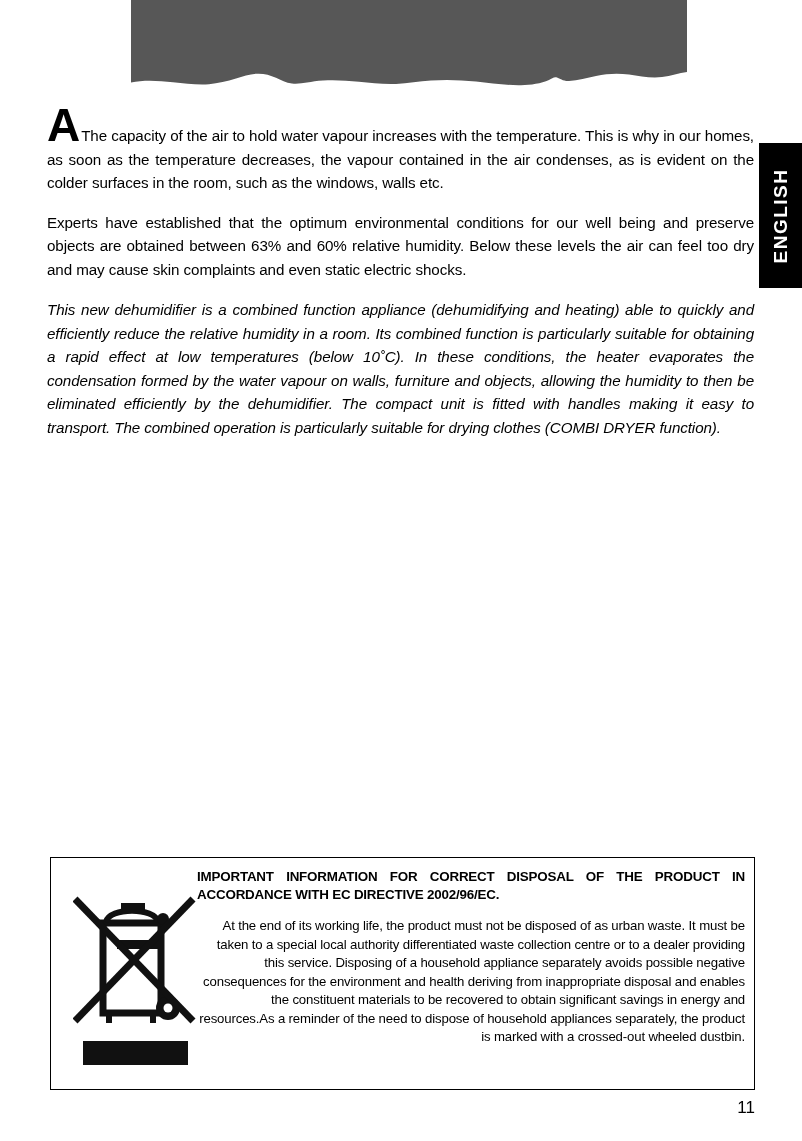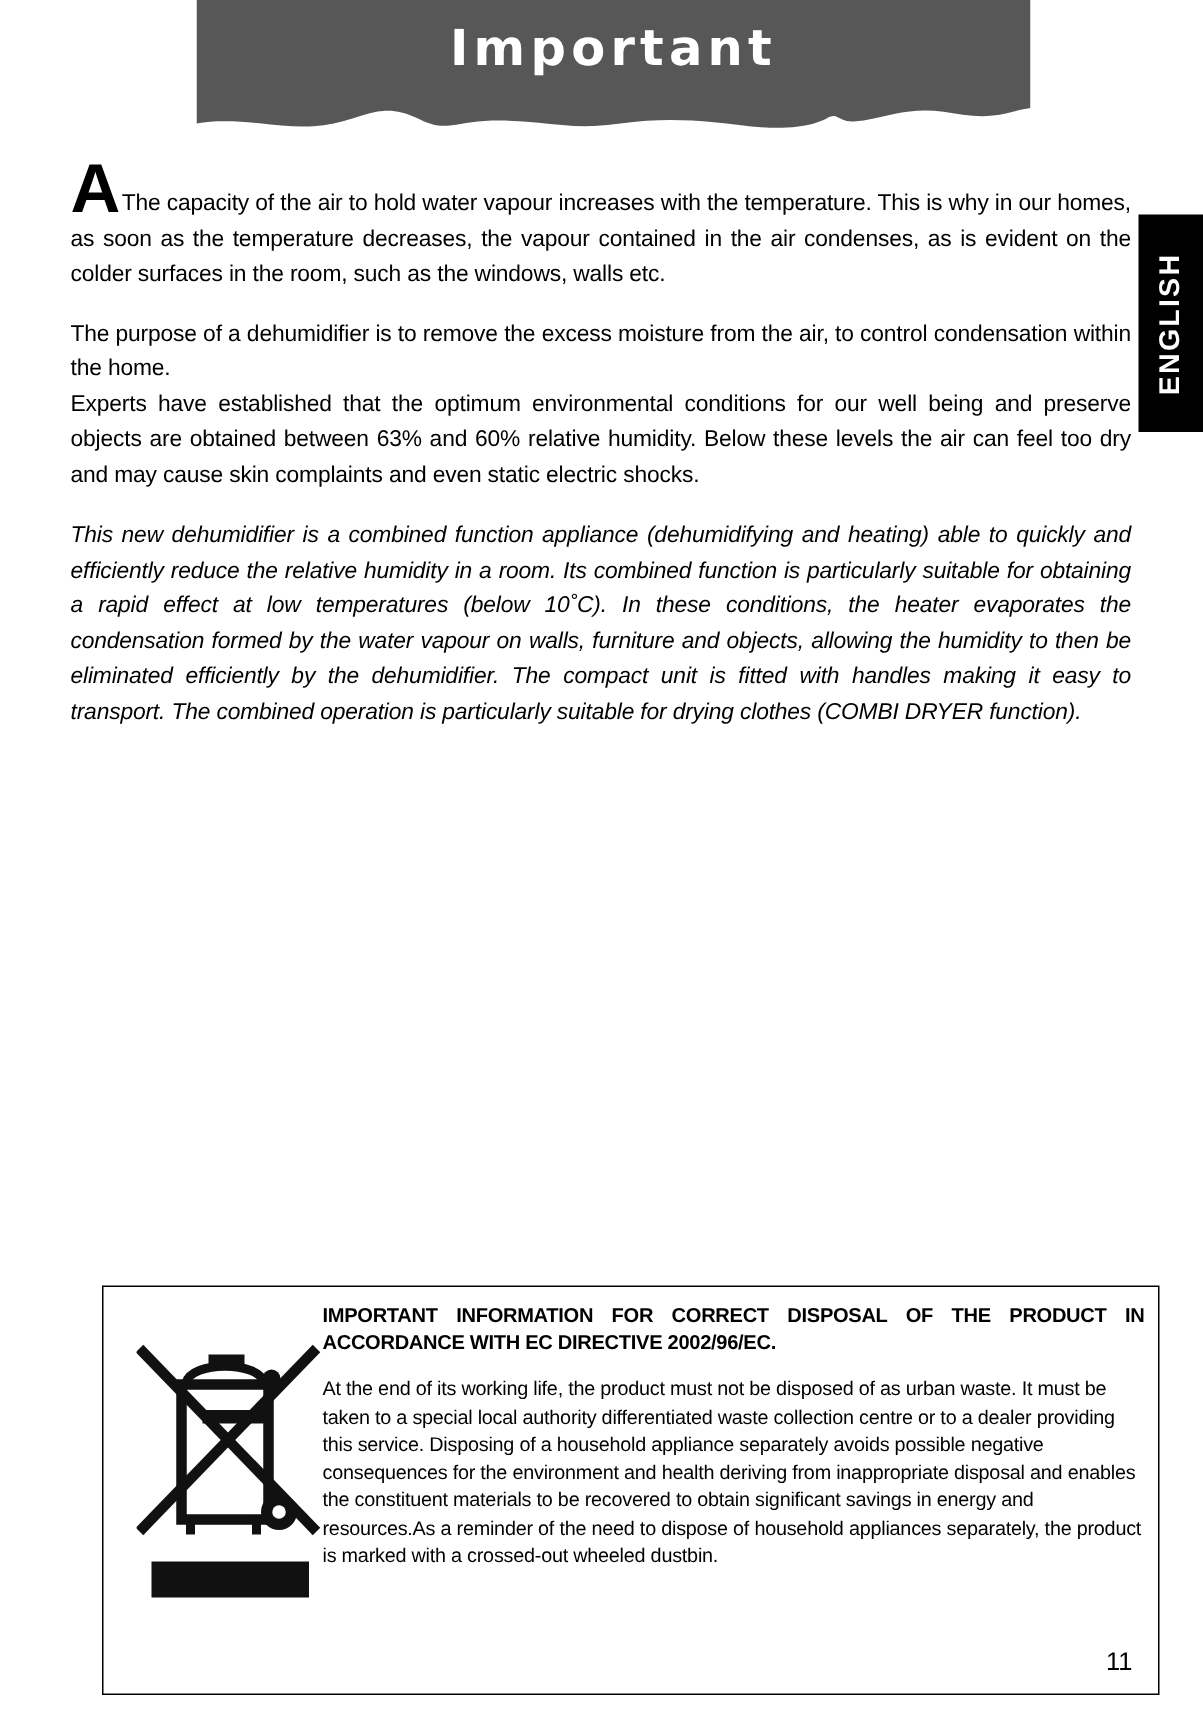--- a/index.html
+++ b/index.html
@@ -89,24 +89,24 @@
     line-height: 36px;
     margin: 1px 1px 0 0;
   }
   #par-intro { margin-bottom: 18px; }
   #par-purpose-block { margin-bottom: 17px; }
   .tight { margin-bottom: 0; }
 
   
   #disposal-box {
     position: absolute;
-    left: 68px;
+    left: 50px;
     top: 857px;
     width: 705px;
-    height: 273px;
+    height: 233px;
     border: 1.5px solid #000000;
     box-sizing: border-box;
   }
   #weee-symbol {
     position: absolute;
     left: 22px;
     top: 35px;
     width: 125px;
     height: 175px;
   }
@@ -124,21 +124,21 @@
     font-weight: bold;
     line-height: 17.5px;
     text-align: justify;
     letter-spacing: -0.2px;
     margin: 0 0 14px 0;
   }
   .disposal-par {
     font-family: "Liberation Sans", sans-serif;
     font-size: 13.2px;
     line-height: 18.5px;
-    text-align: left;
+    text-align: right;
     letter-spacing: -0.15px;
     margin: 0;
   }
 
   
   #page-number {
     position: absolute;
     left: 700px;
     top: 1098px;
     width: 55px;
@@ -168,35 +168,33 @@
       C186,80.9 181,81.8 176,82.6
       C171,83.4 166,84.2 161,83.6
       C155,82.9 150,80 145,77.8
       C139,75.2 133,73.5 126,73.8
       C119,74.1 112,76.5 105,78.6
       C96,81.3 87,83.6 78,84.2
       C66,85 54,83.4 42,82.2
       C31,81.1 20,80.4 9,81.2
       C6,81.4 3,81.8 0,82.4 Z"></path>
   </svg>
-  <div id="banner-title">Important</div>
 </div>
 
 <div id="language-tab">
   <span id="language-tab-label">ENGLISH</span>
 </div>
 
 <div id="main-content">
 
   <p class="body-par" id="par-intro"><span id="dropcap">A</span></p>
 
   <p class="body-par">The capacity of the air to hold water vapour increases with the temperature. This is why in our homes, as soon as the temperature decreases, the vapour contained in the air condenses, as is evident on the colder surfaces in the room, such as the windows, walls etc.</p>
 
   <div id="par-purpose-block">
-    <p class="body-par tight">The purpose of a dehumidifier is to remove the excess moisture from the air, to control condensation within the home.</p>
     <p class="body-par tight">Experts have established that the optimum environmental conditions for our well being and preserve objects are obtained between 63% and 60% relative humidity. Below these levels the air can feel too dry and may cause skin complaints and even static electric shocks.</p>
   </div>
 
   <p class="body-par last">This new dehumidifier is a combined function appliance (dehumidifying and heating) able to quickly and efficiently reduce the relative humidity in a room. Its combined function is particularly suitable for obtaining a rapid effect at low temperatures (below 10˚C). In these conditions, the heater evaporates the condensation formed by the water vapour on walls, furniture and objects, allowing the humidity to then be eliminated efficiently by the dehumidifier. The compact unit is fitted with handles making it easy to transport.  The combined operation is particularly suitable for drying clothes (COMBI DRYER function).</p>
 </div>
 
 <div id="disposal-box">
 
   <div id="weee-symbol">
     <svg viewBox="0 0 125 175">

